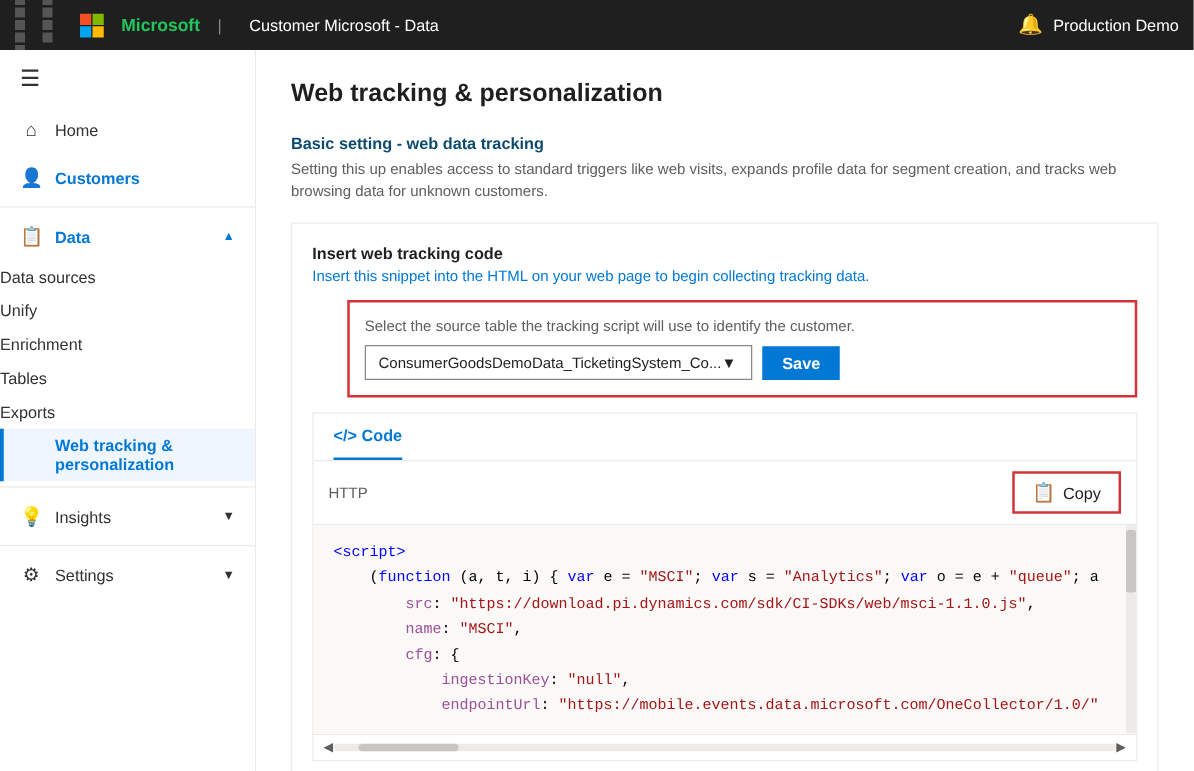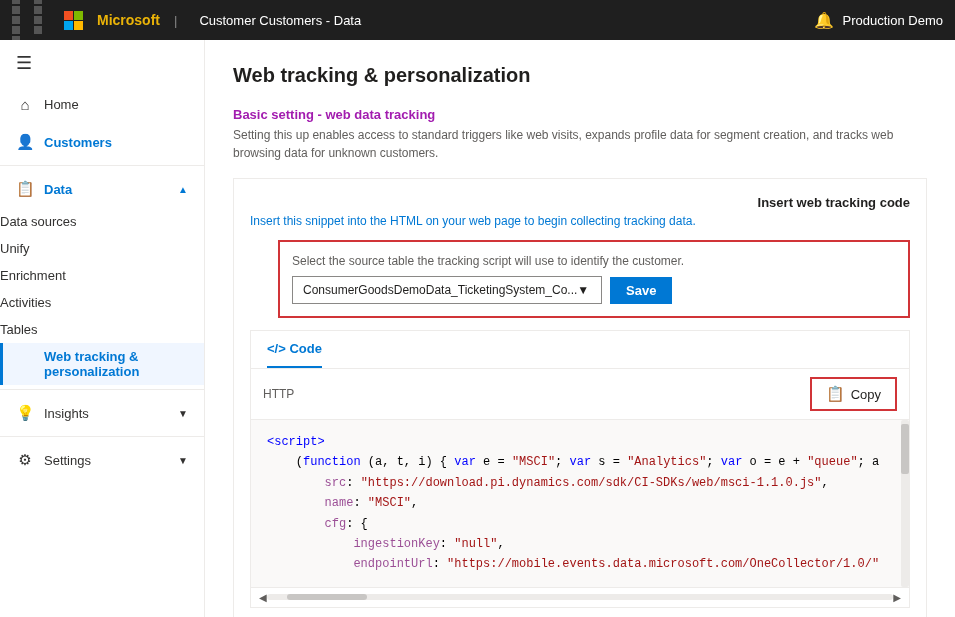--- a/index.html
+++ b/index.html
@@ -9,21 +9,21 @@
     .topbar { background: #1f1f1f; color: white; height: 40px; display: flex; align-items: center; padding: 0 12px; gap: 10px; flex-shrink: 0; }
     .topbar-grid { display: grid; grid-template-columns: 20px 20px; gap: 2px; }
     .topbar-grid span { width: 8px; height: 8px; background: #555; display: block; }
     .ms-logo-sq { width: 9px; height: 9px; }
     .ms-logo-sq:nth-child(1) { background: #f25022; }
     .ms-logo-sq:nth-child(2) { background: #7fba00; }
     .ms-logo-sq:nth-child(3) { background: #00a4ef; }
     .ms-logo-sq:nth-child(4) { background: #ffb900; }
     .ms-logo-grid { display: grid; grid-template-columns: 9px 9px; grid-template-rows: 9px 9px; gap: 1px; margin-right: 4px; }
     .topbar-title { font-size: 13px; color: white; font-weight: 400; margin-left: 8px; }
-    .topbar-brand { font-weight: 600; color: #eab308; font-size: 14px; }
+    .topbar-brand { font-weight: 600; color: #22c55e; font-size: 14px; }
     .topbar-right { margin-left: auto; display: flex; align-items: center; gap: 8px; color: white; font-size: 13px; }
     .topbar-bell { font-size: 16px; }
 
     
     .layout { display: flex; flex: 1; overflow: hidden; }
 
     
     .sidebar { width: 205px; background: white; border-right: 1px solid #edebe9; display: flex; flex-direction: column; overflow-y: auto; flex-shrink: 0; }
     .sidebar-hamburger { padding: 12px 16px; font-size: 18px; color: #333; cursor: pointer; }
     .sidebar-item { display: flex; align-items: center; gap: 10px; padding: 10px 16px; cursor: pointer; color: #323130; font-size: 13px; }
@@ -32,26 +32,26 @@
     .sidebar-sub { padding-top: 6px; padding-bottom: 6px; font-size: 13px; color: #323130; cursor: pointer; display: block; }
     .sidebar-sub.active { color: #0078d4; font-weight: 600; border-left: 3px solid #0078d4; padding-left: 41px; background: #f0f6ff; }
     .sidebar-group { border-bottom: 1px solid #edebe9; padding-bottom: 4px; margin-bottom: 4px; }
     .sidebar-chevron { margin-left: auto; font-size: 10px; }
 
     
     .main { flex: 1; overflow-y: auto; background: white; }
     .main-inner { padding: 24px 28px; }
     .page-title { font-size: 20px; font-weight: 600; color: #201f1e; margin-bottom: 20px; }
 
-    .section-label { font-weight: 600; font-size: 13px; color: #a21caf; margin-bottom: 4px; }
+    .section-label { font-weight: 600; font-size: 13px; color: #0c4a6e; margin-bottom: 4px; }
     .section-desc { font-size: 12px; color: #605e5c; margin-bottom: 16px; line-height: 1.5; }
 
     
     .tracking-box { border: 1px solid #edebe9; padding: 16px; background: white; margin-bottom: 0; }
-    .tracking-box-title { font-weight: 600; font-size: 13px; color: #201f1e; margin-bottom: 4px; text-align: right; }
+    .tracking-box-title { font-weight: 600; font-size: 13px; color: #201f1e; margin-bottom: 4px; }
     .tracking-box-desc { font-size: 12px; color: #0078d4; margin-bottom: 12px; }
 
     
     .red-outline { border: 2px solid #d13438; padding: 12px; margin-bottom: 12px; margin-left: 28px; }
     .select-label { font-size: 12px; color: #605e5c; margin-bottom: 8px; }
     .select-row { display: flex; align-items: center; gap: 8px; }
     .dropdown-select { flex: 1; padding: 6px 10px; border: 1px solid #8a8886; font-size: 12px; color: #201f1e; background: white; cursor: pointer; display: flex; align-items: center; justify-content: flex-start; max-width: 310px; }
     .save-btn { background: #0078d4; color: white; border: none; padding: 6px 16px; font-size: 13px; cursor: pointer; font-weight: 600; }
 
     
@@ -93,21 +93,21 @@
     <span></span>
   </div>
   <div class="ms-logo-grid">
     <div class="ms-logo-sq"></div>
     <div class="ms-logo-sq"></div>
     <div class="ms-logo-sq"></div>
     <div class="ms-logo-sq"></div>
   </div>
   <span class="topbar-brand">Microsoft</span>
   <span style="color:#888; margin:0 4px;">|</span>
-  <span class="topbar-title">Customer Customers - Data</span>
+  <span class="topbar-title">Customer Microsoft - Data</span>
   <div class="topbar-right">
     <span class="topbar-bell">🔔</span>
     <span>Production Demo</span>
   </div>
 </div>
 
 <div class="layout">
 
   <div class="sidebar">
     <div class="sidebar-hamburger">☰</div>
@@ -125,22 +125,22 @@
 
     <div class="sidebar-group">
       <div class="sidebar-item active-parent">
         <span class="sidebar-icon">📋</span>
         <span>Data</span>
         <span class="sidebar-chevron">▲</span>
       </div>
       <a class="sidebar-sub">Data sources</a>
       <a class="sidebar-sub">Unify</a>
       <a class="sidebar-sub">Enrichment</a>
-      <a class="sidebar-sub">Activities</a>
       <a class="sidebar-sub">Tables</a>
+      <a class="sidebar-sub">Exports</a>
       <a class="sidebar-sub active">Web tracking &amp; personalization</a>
     </div>
 
     <div class="sidebar-group">
       <div class="sidebar-item">
         <span class="sidebar-icon">💡</span>
         <span>Insights</span>
         <span class="sidebar-chevron">▼</span>
       </div>
     </div>

